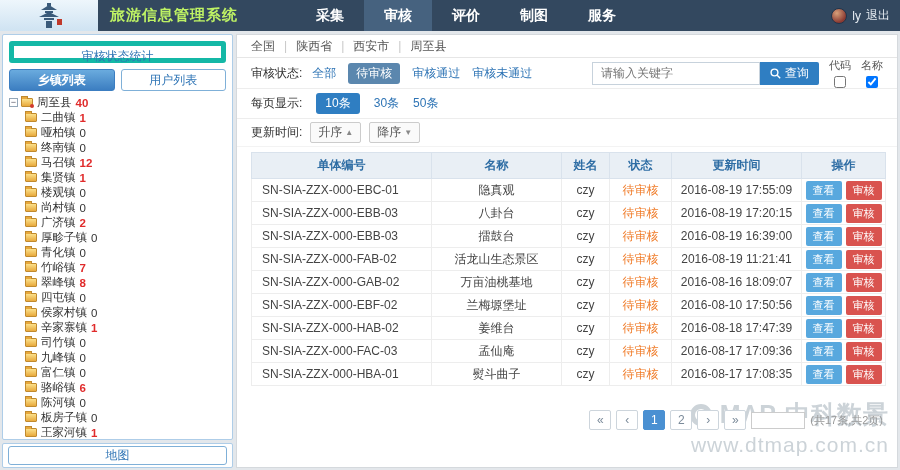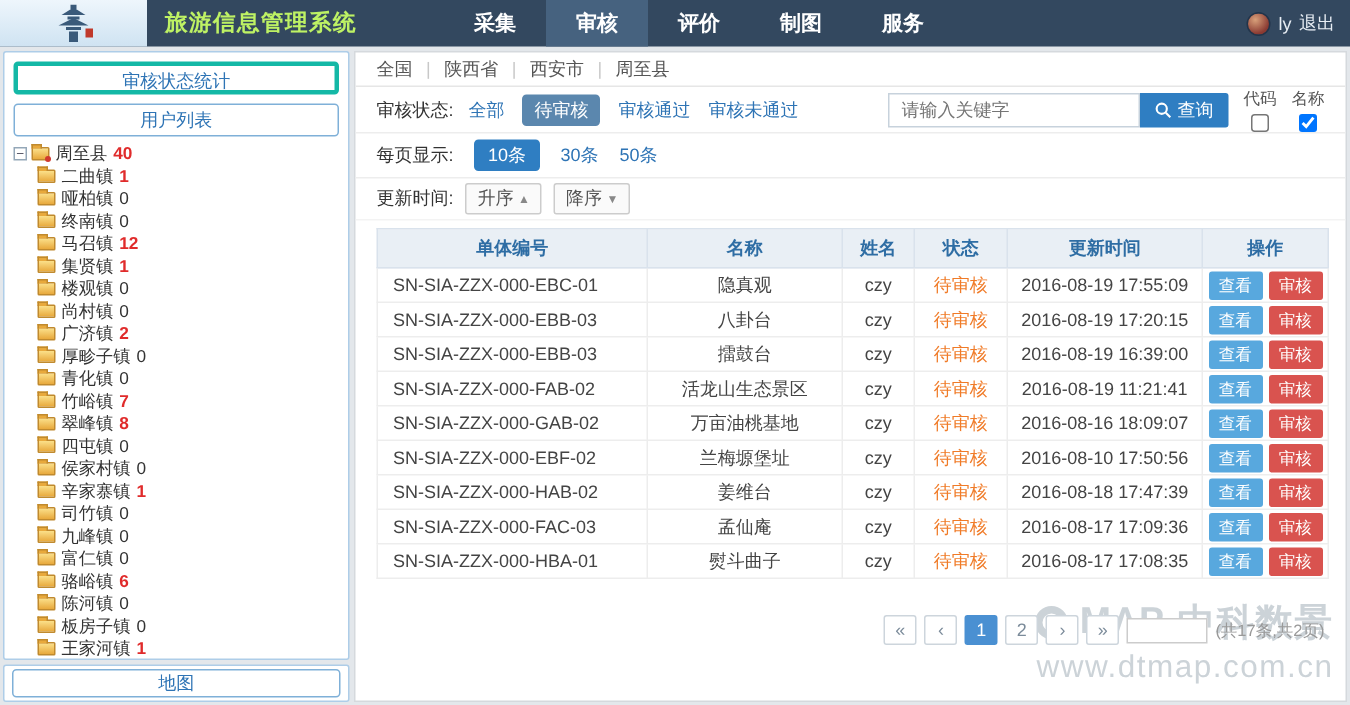--- a/index.html
+++ b/index.html
@@ -13,21 +13,21 @@
   .menu{display:flex;margin-left:58px;height:100%;}
   .menu-item{padding:0 20px;line-height:31px;color:#fff;font-size:14px;font-weight:bold;cursor:pointer;white-space:nowrap;}
   .menu-item.active{background:#46627f;}
   .nav-right{margin-left:auto;display:flex;align-items:center;gap:5px;padding-right:10px;color:#e8eef4;font-size:12px;}
   .avatar{width:16px;height:16px;border-radius:50%;background:radial-gradient(circle at 35% 30%,#d8a07a,#8a3a32 70%);border:1px solid #22344a;flex:none;}
   .nav-user,.nav-logout{cursor:pointer;}
 
   
   .sidebar{position:absolute;top:34px;left:2px;width:231px;bottom:2px;display:flex;flex-direction:column;gap:3px;z-index:2;}
   .side-top{flex:1;background:#fff;border:1px solid #aecde8;border-radius:2px;display:flex;flex-direction:column;overflow:hidden;}
-  .stats-btn{margin:6px 6px 0;height:22px;line-height:20px;text-align:center;border:3px solid #14b8a6;border-radius:3px;color:#2e74b5;font-size:12px;cursor:pointer;background:#fff;}
+  .stats-btn{margin:6px 6px 0;height:22px;line-height:20px;text-align:center;border:5px solid #14b8a6;border-radius:3px;color:#2e74b5;font-size:12px;cursor:pointer;background:#fff;}
   .tabs{display:flex;gap:6px;padding:0 6px;margin-top:6px;}
   .tab{flex:1;height:22px;line-height:20px;text-align:center;font-size:12px;border-radius:3px;border:1px solid #7fb0d8;color:#2e74b5;background:#fff;cursor:pointer;}
   .tab.active{background:linear-gradient(#6aabde,#3c7ec1);color:#fff;border-color:#3c7ec1;font-weight:bold;}
   .tree{padding:4px 6px 0;font-size:11.5px;color:#333;overflow:hidden;flex:1;}
   .tree-row{display:flex;align-items:center;height:15px;cursor:pointer;white-space:nowrap;}
   .tree-row.town{padding-left:16px;}
   .expander{width:9px;height:9px;border:1px solid #94a7b8;font-size:9px;line-height:7px;text-align:center;color:#556;margin-right:3px;flex:none;background:#fff;}
   .f-ic{width:12px;height:9px;background:linear-gradient(#fbe08a,#e8a93c);border:1px solid #c08a2e;border-radius:1px;position:relative;flex:none;margin-right:4px;}
   .f-ic::before{content:"";position:absolute;top:-3px;left:-1px;width:5px;height:2px;background:#e8a93c;border:1px solid #c08a2e;border-bottom:none;}
   .f-ic.red-dot::after{content:"";position:absolute;right:-2px;bottom:-2px;width:4px;height:4px;background:#d03a2e;border-radius:50%;}
@@ -107,20 +107,21 @@
     <span class="avatar"></span>
     <span class="nav-user">ly</span>
     <span class="nav-logout">退出</span>
   </div>
 </div>
 
 <div class="sidebar">
   <div class="side-top">
     <div class="stats-btn">审核状态统计</div>
     <div class="tabs">
+      <div class="tab active">乡镇列表</div>
       <div class="tab">用户列表</div>
     </div>
     <div class="tree">
       <div class="tree-row">
         <span class="expander">−</span>
         <span class="f-ic red-dot"></span>
         <span class="t-name">周至县</span>
         <span class="count hot">40</span>
       </div>
       <div class="tree-row town">

